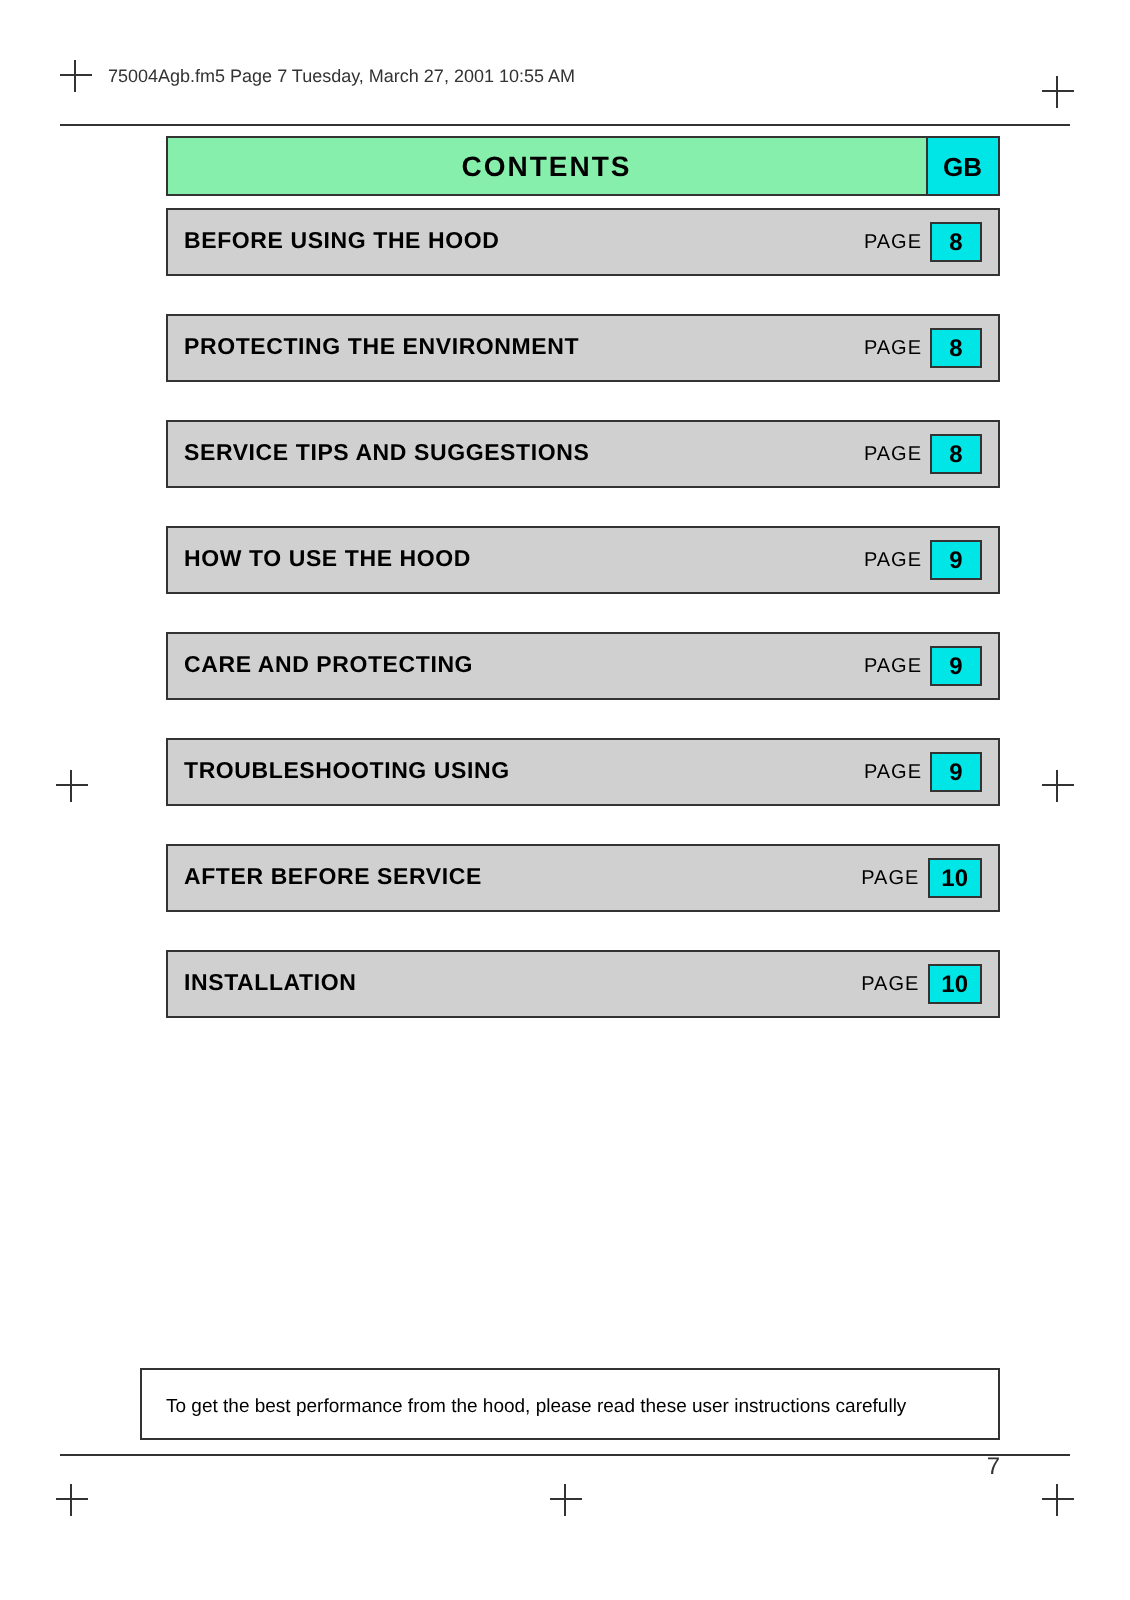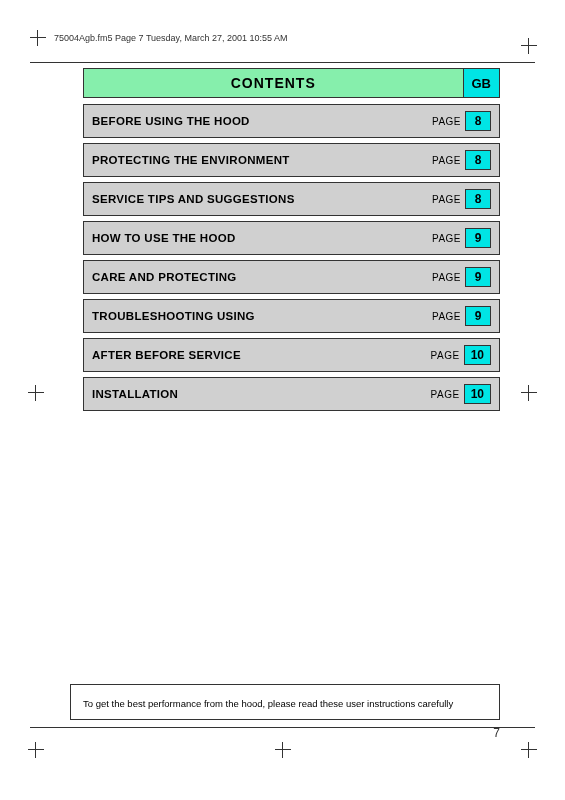--- a/index.html
+++ b/index.html
@@ -164,21 +164,21 @@
     .contents-gb {
       font-size: 13px;
       font-weight: bold;
       color: #000;
     }
 
     
     .toc-row {
       display: flex;
       align-items: stretch;
-      margin-bottom: 5px;
+      margin-bottom: 19px;
       border: 1.5px solid #333;
       background: #d0d0d0;
     }
 
     .toc-label {
       flex: 1;
       padding: 6px 8px;
       display: flex;
       align-items: center;
     }

